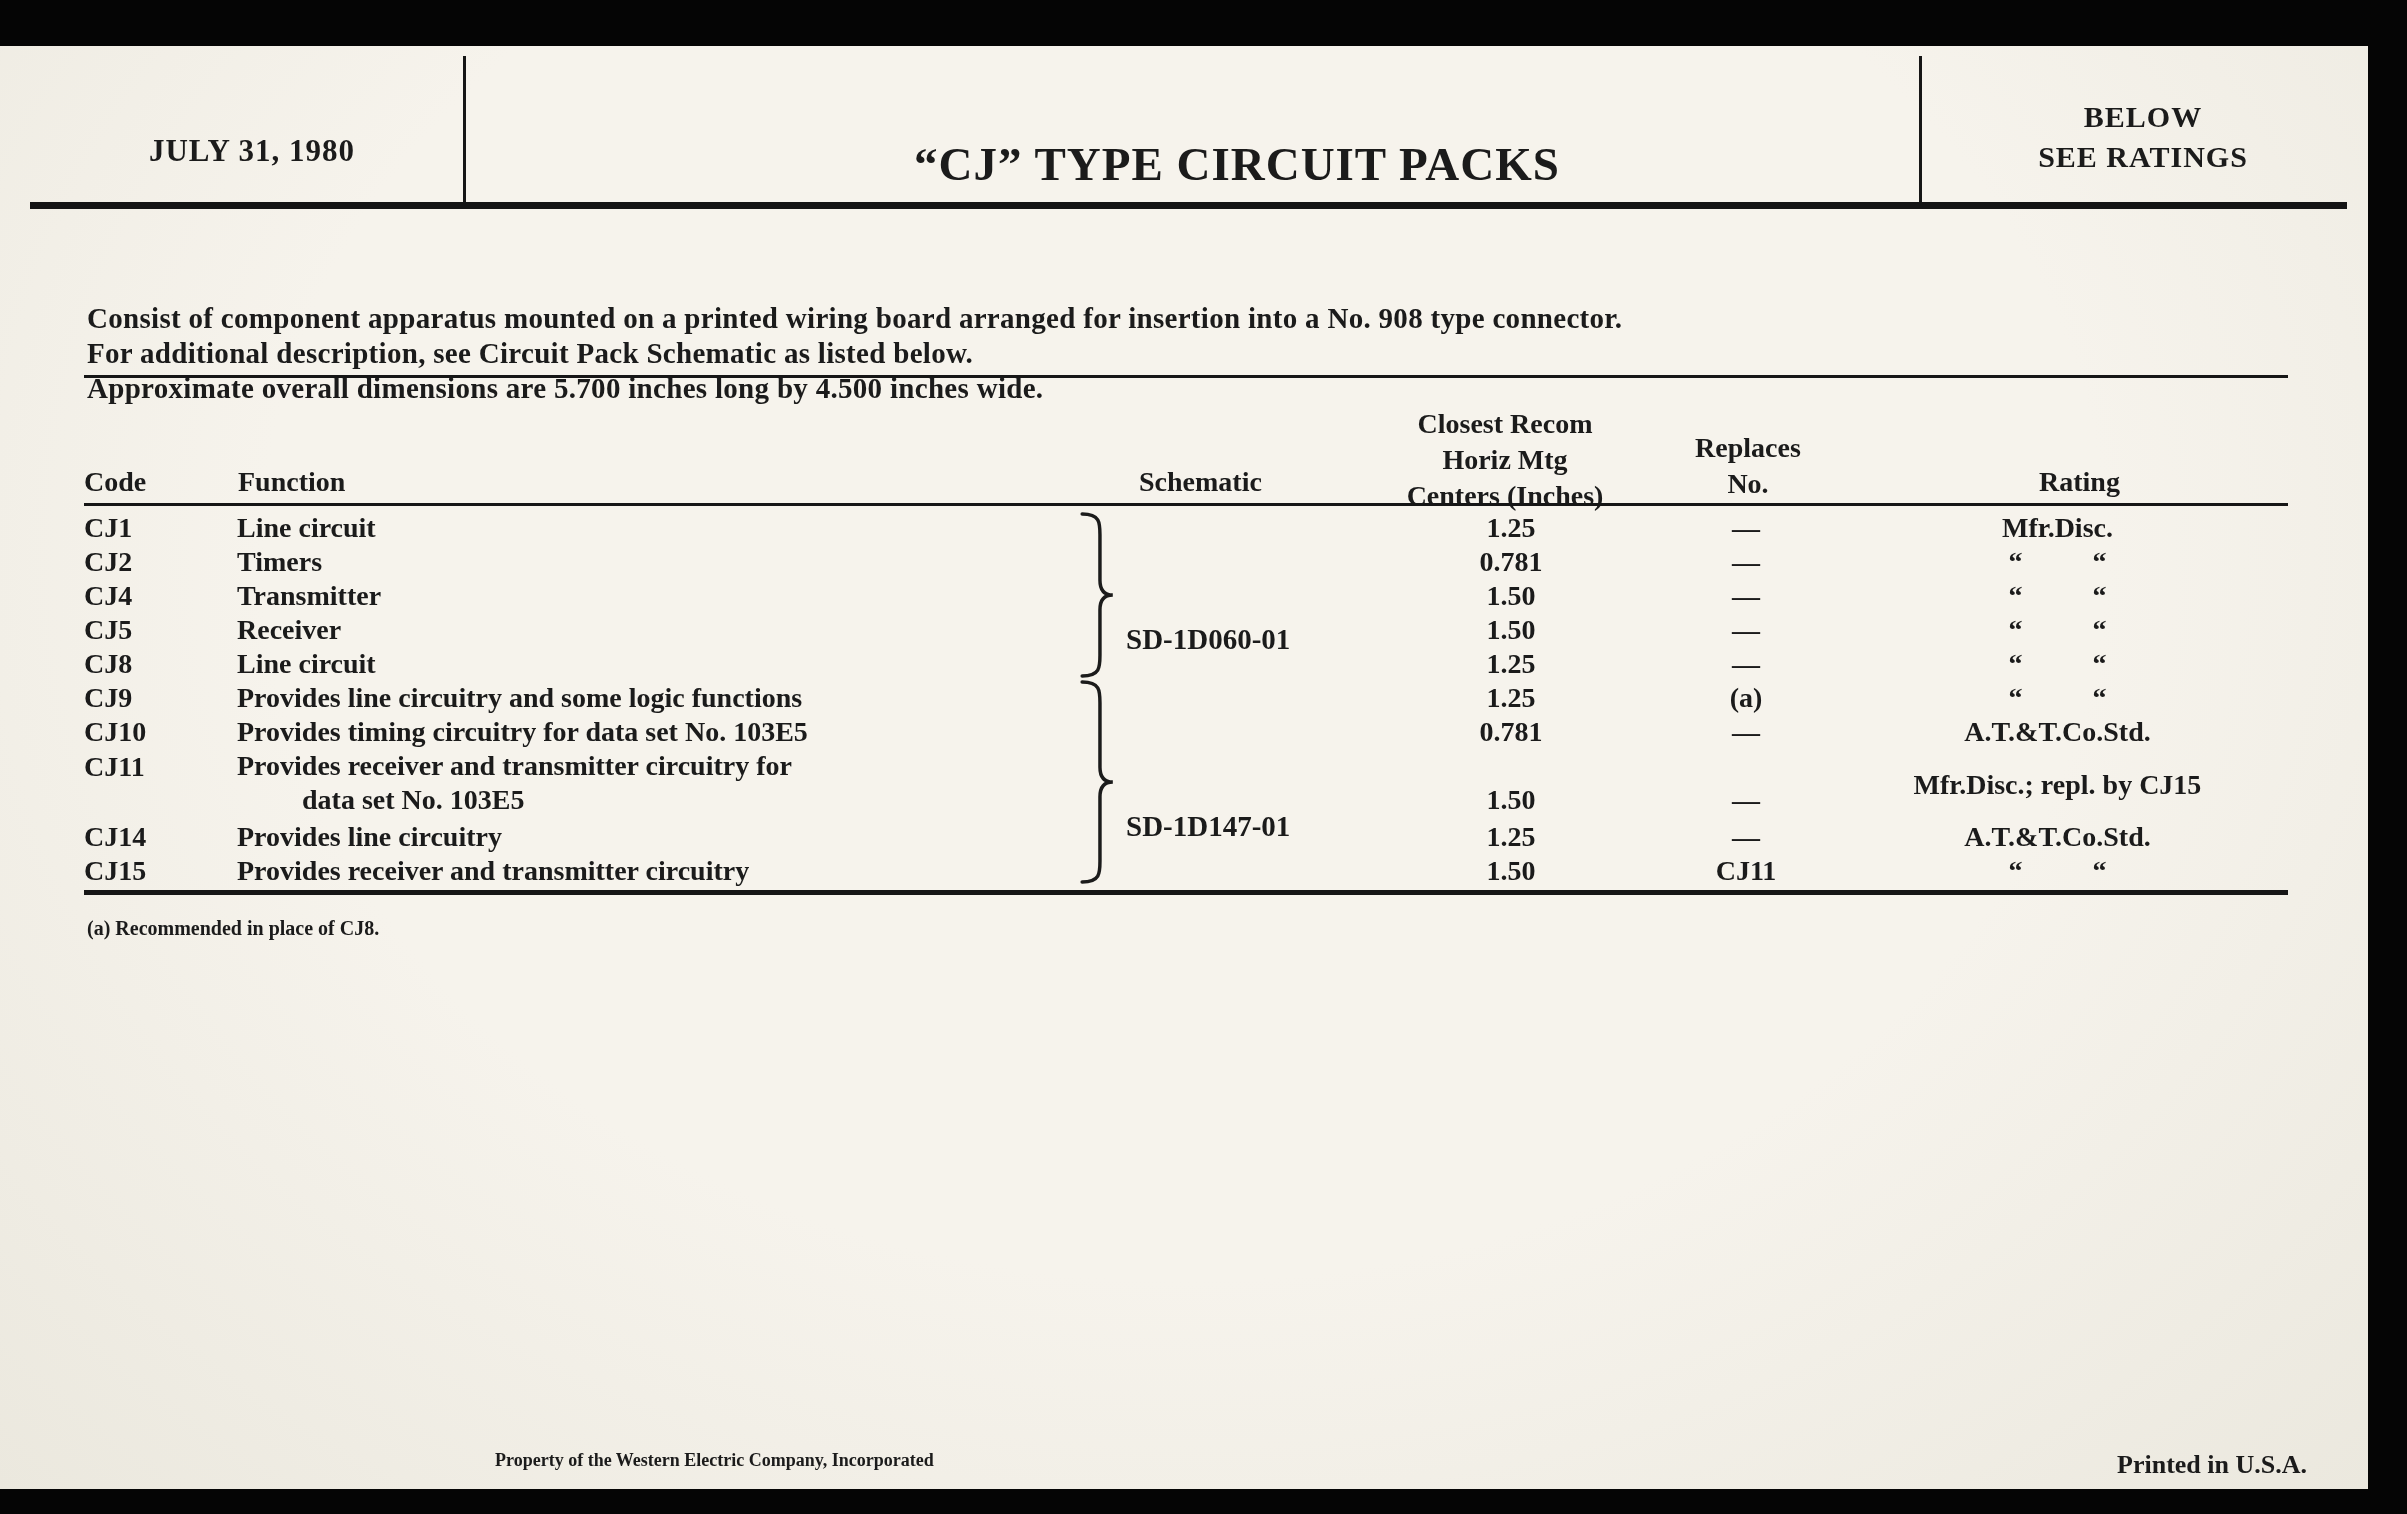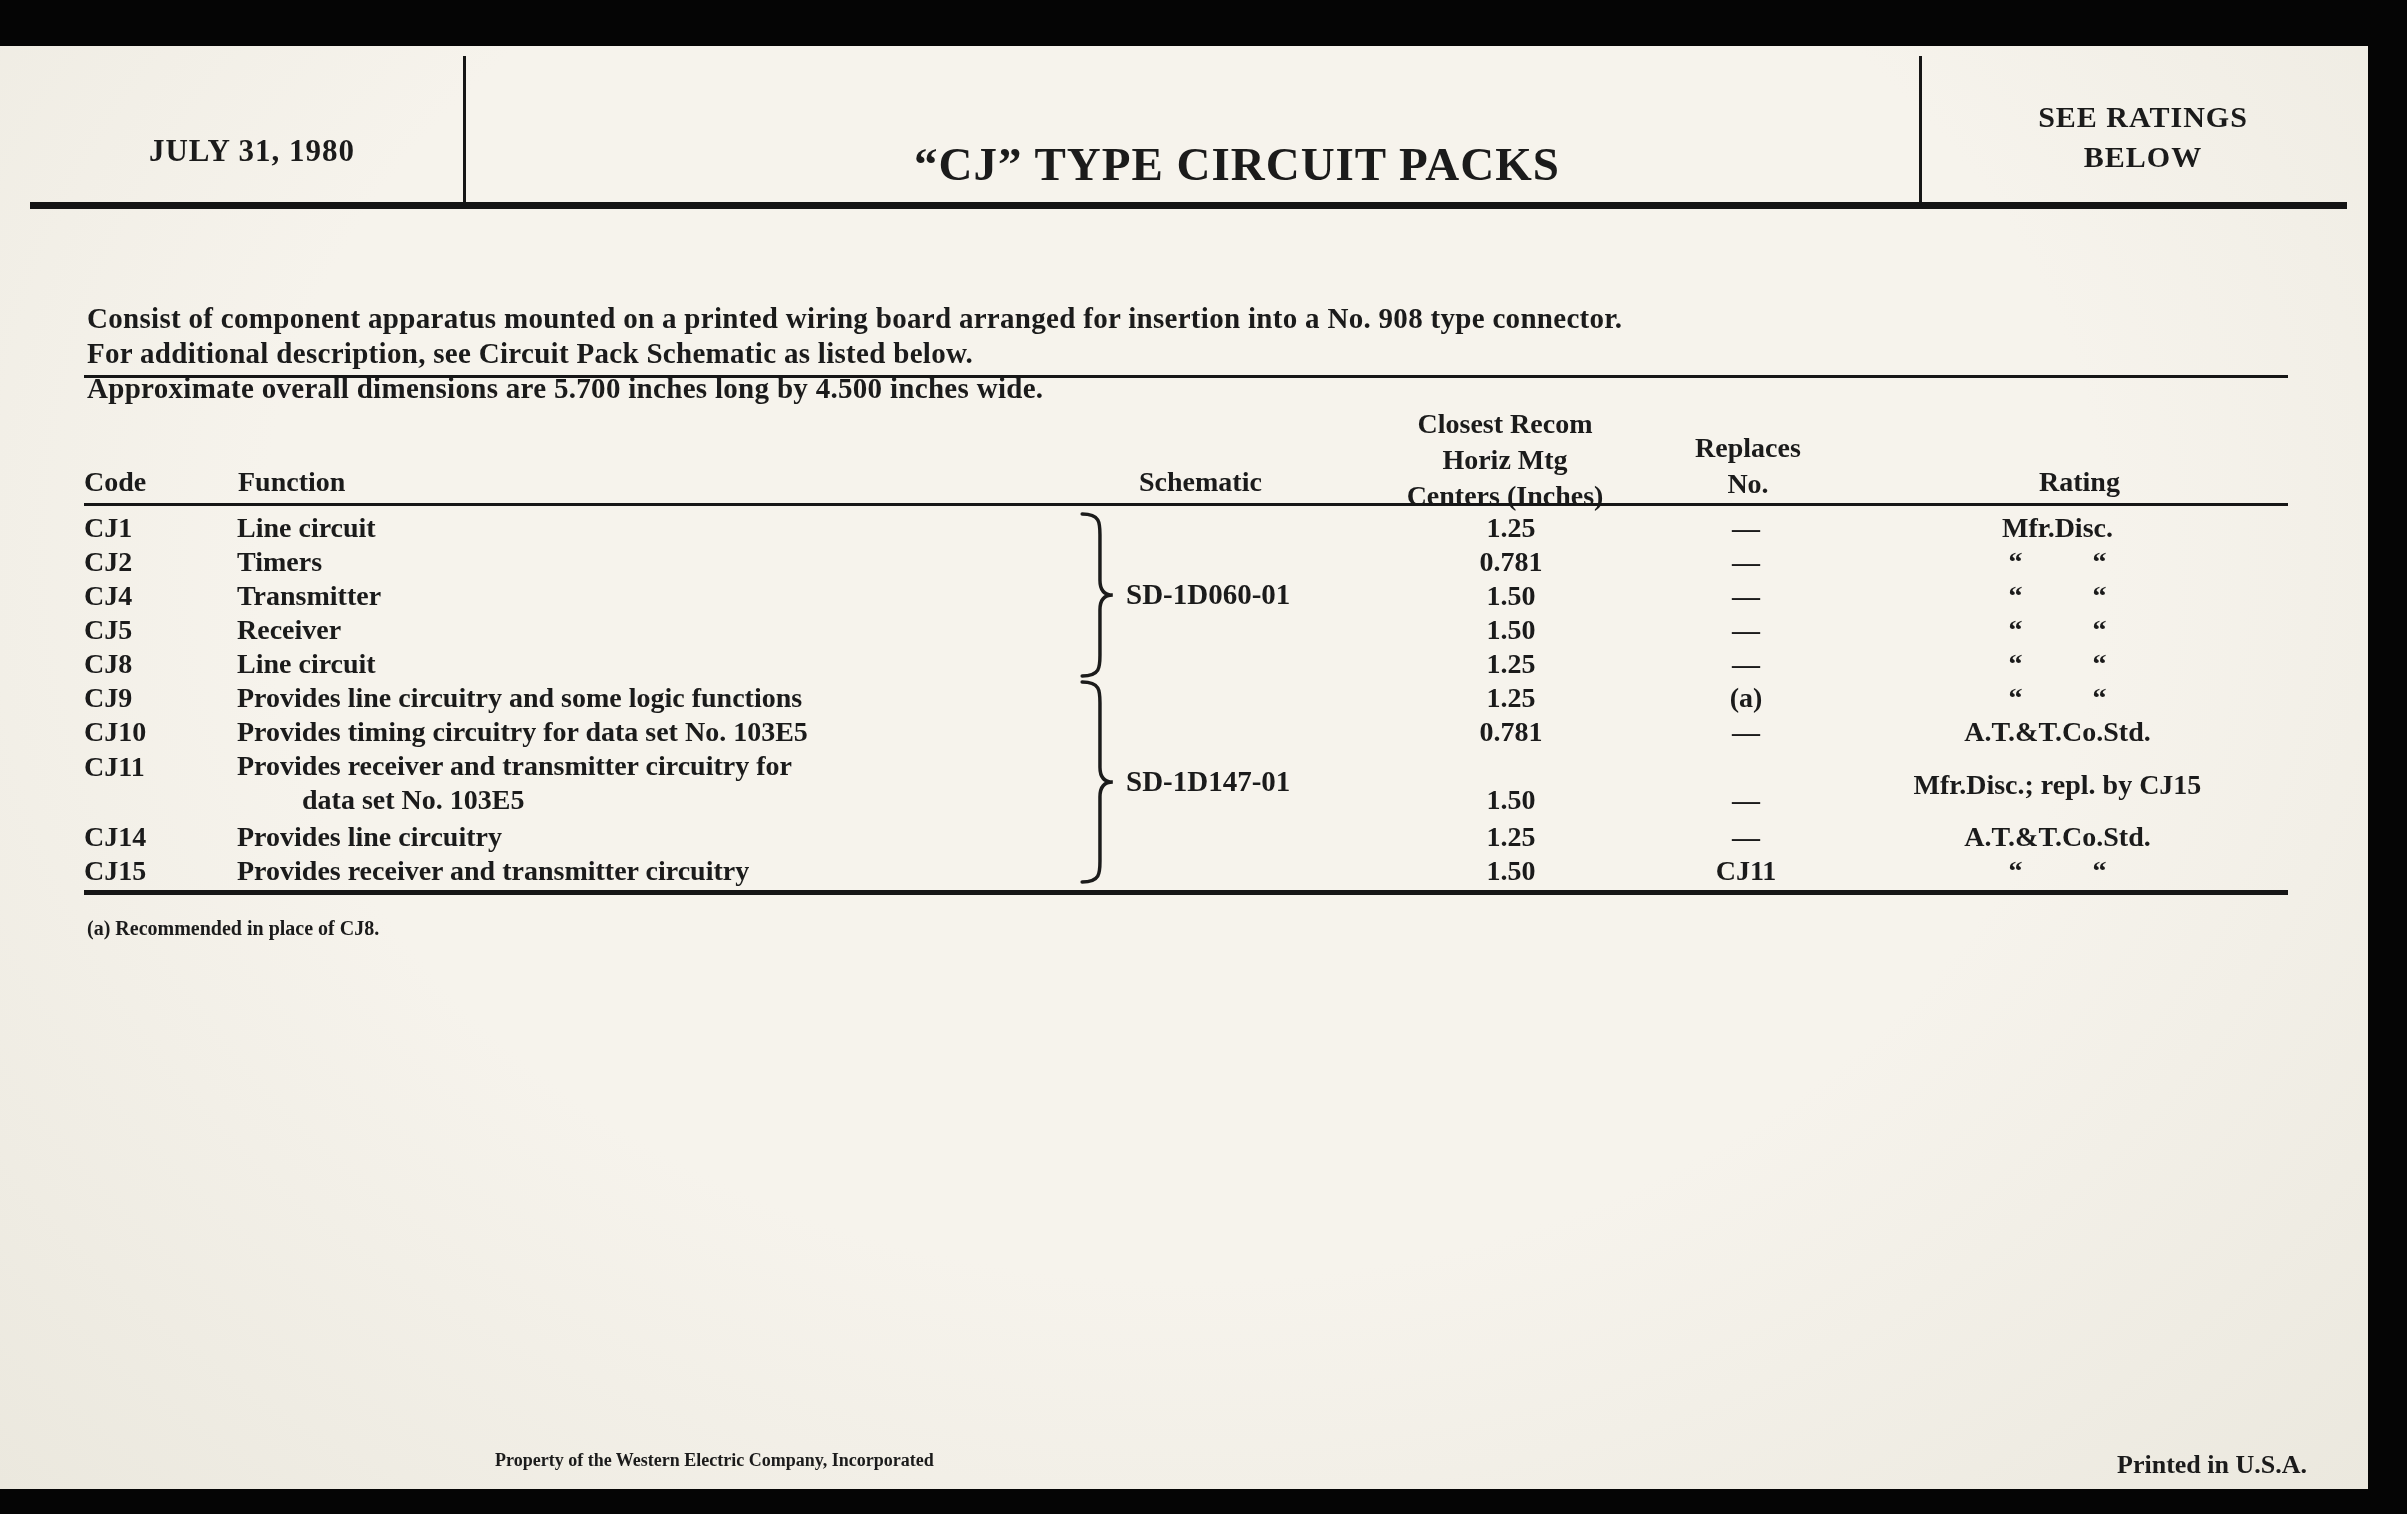--- a/index.html
+++ b/index.html
@@ -46,41 +46,41 @@
   .c-centers{width:302px;text-align:center;}
   .c-replaces{width:168px;text-align:center;}
   .c-rating{width:455px;text-align:center;white-space:pre;}
   .italic{}
   .row.tall .c-code{align-self:flex-start;padding-top:2px;}
   .row.tall .c-func{align-self:flex-start;line-height:34px;}
   .row.tall .c-centers,.row.tall .c-replaces{align-self:flex-end;padding-bottom:4px;}
   .indent2{padding-left:65px;}
   
   .brace{position:absolute;left:990px;}
-  .schem{position:absolute;left:1042px;font-size:29px;}
+  .schem{position:absolute;left:1042px;font-size:29px;margin-top:45px;}
   .schem.s1{top:67px;}
   .schem.s2{top:254px;}
   
   .footnote{position:absolute;left:87px;top:871px;font-size:20px;}
   .foot-prop{position:absolute;left:495px;top:1404px;width:1386px;text-align:left;font-size:18px;}
   .foot-printed{position:absolute;left:1965px;top:1404px;width:342px;text-align:right;font-size:26px;}
   svg{display:block;}
 </style>
 </head>
 <body>
 
 <div class="paper">
 
   <div class="vline left"></div>
   <div class="vline right"></div>
   <div class="hdr-date">JULY 31, 1980</div>
   <div class="hdr-title">“CJ” TYPE CIRCUIT PACKS</div>
   <div class="hdr-ratings">
+    <div>BELOW</div>
     <div>SEE RATINGS</div>
-    <div>BELOW</div>
   </div>
   <div class="thick-rule"></div>
 
   <div class="intro">
     <div>Consist of component apparatus mounted on a printed wiring board arranged for insertion into a No. 908 type connector.</div>
     <div>For additional description, see Circuit Pack Schematic as listed below.</div>
     <div>Approximate overall dimensions are 5.700 inches long by 4.500 inches wide.</div>
   </div>
 
   <div class="rule intro-rule"></div>

